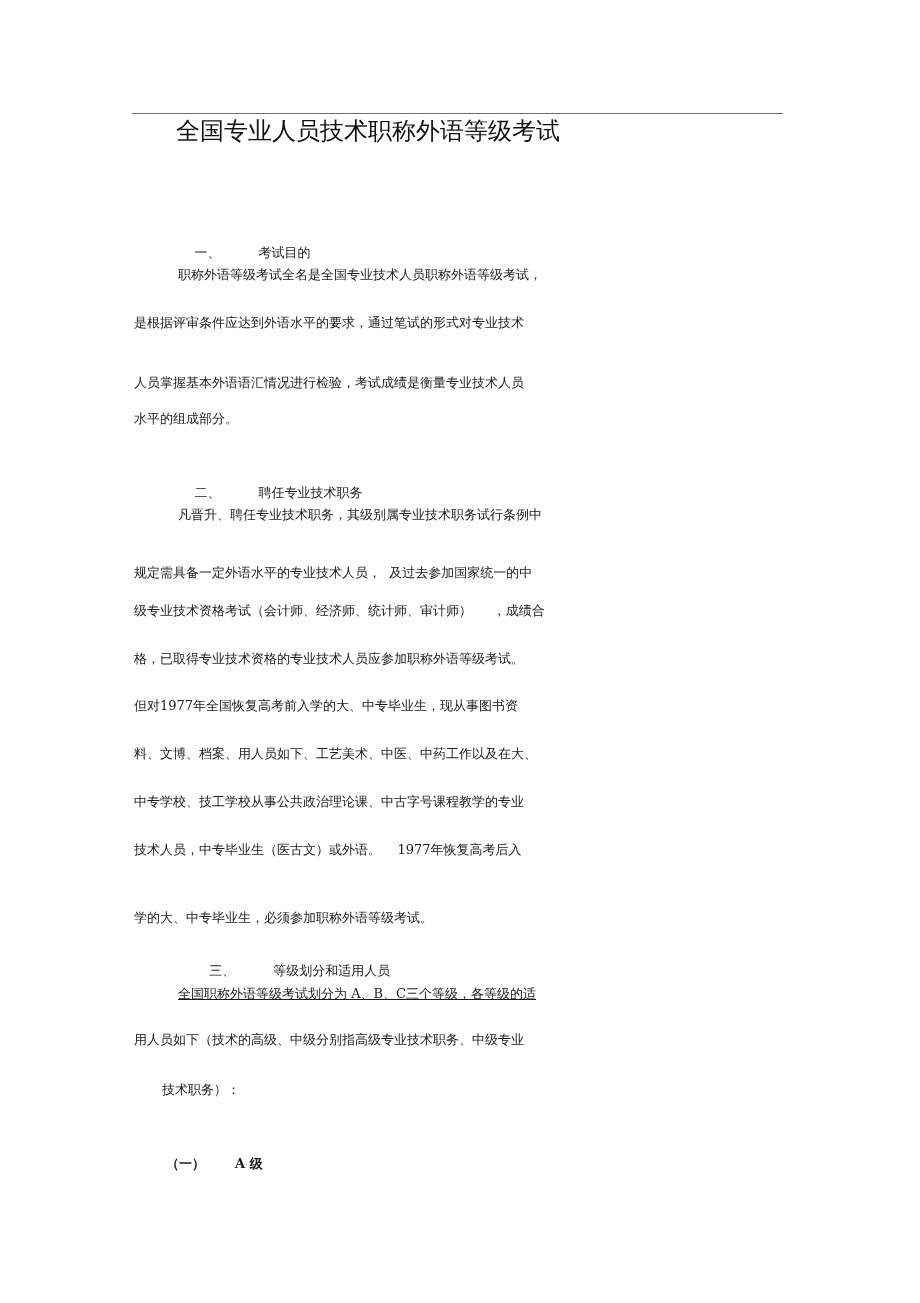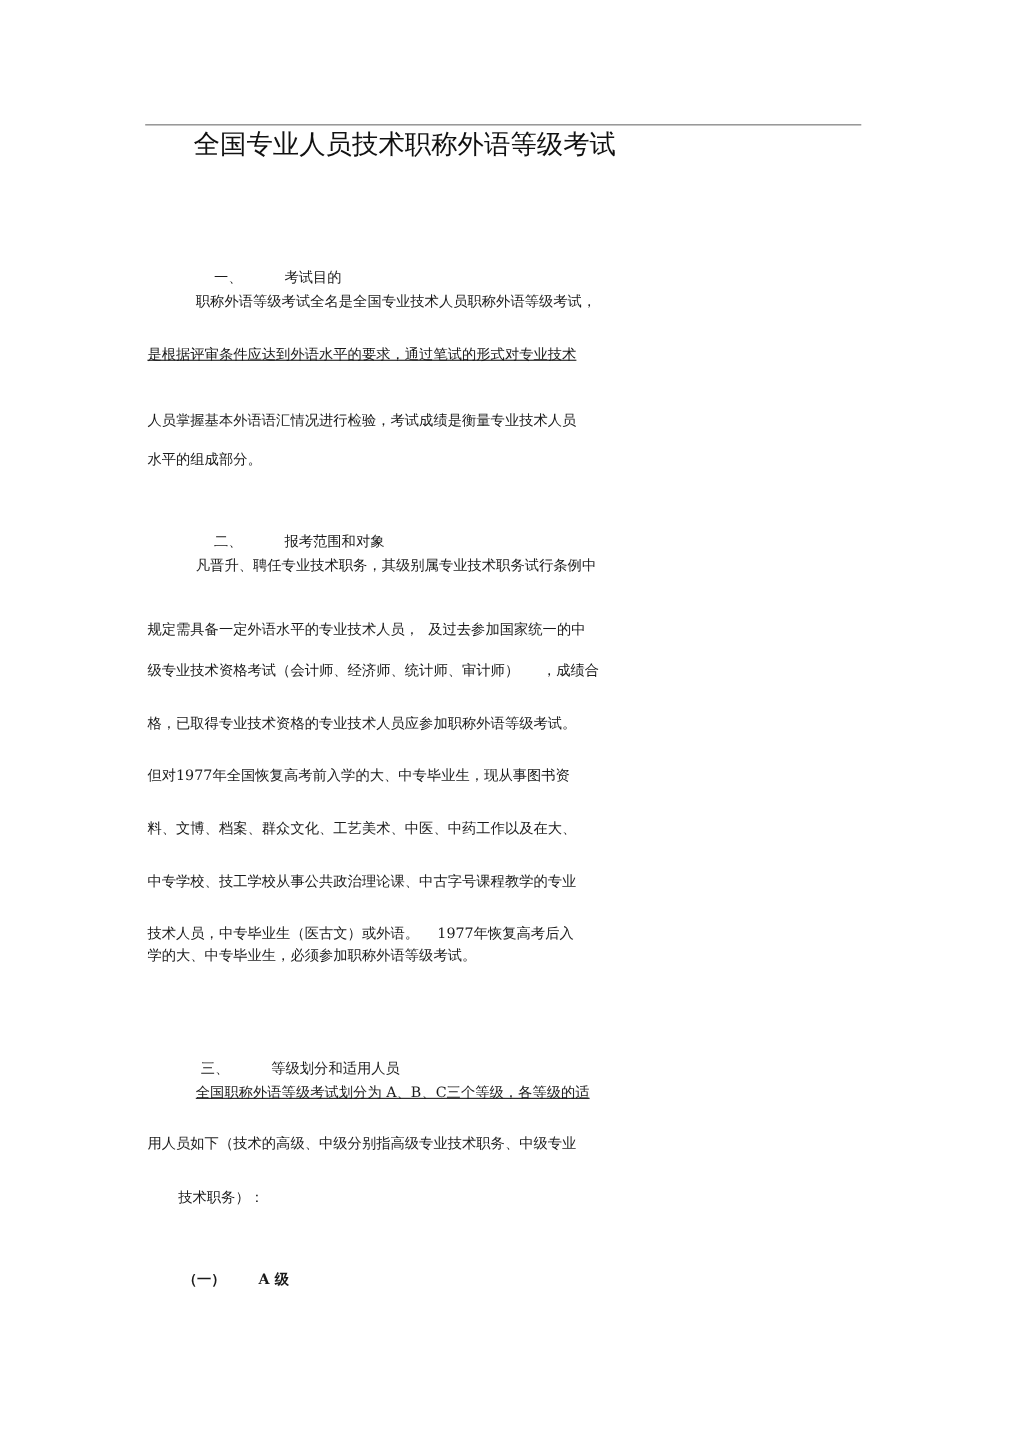--- a/index.html
+++ b/index.html
@@ -15,38 +15,38 @@
 <body>
 
 <div>
   <div class="rule"></div>
   <div class="title">全国专业人员技术职称外语等级考试</div>
 
   <div class="line" style="left:178px; top:214px;">
     <span>一、</span><span style="display:inline-block;width:38px"></span><span>考试目的</span>
   </div>
   <div class="line" style="left:178px; top:262px;">职称外语等级考试全名是全国专业技术人员职称外语等级考试，</div>
-  <div class="line" style="left:134px; top:310px;text-decoration:underline;">是根据评审条件应达到外语水平的要求，通过笔试的形式对专业技术</div>
+  <div class="line" style="left:134px; top:310px;">是根据评审条件应达到外语水平的要求，通过笔试的形式对专业技术</div>
   <div class="line" style="left:134px; top:358px;margin-top:12px;">人员掌握基本外语语汇情况进行检验，考试成绩是衡量专业技术人员</div>
   <div class="line" style="left:134px; top:406px;">水平的组成部分。</div>
 
   <div class="line" style="left:178px; top:454px;">
-    <span>二、</span><span style="display:inline-block;width:38px"></span><span>报考范围和对象</span>
+    <span>二、</span><span style="display:inline-block;width:38px"></span><span>聘任专业技术职务</span>
   </div>
   <div class="line" style="left:178px; top:502px;">凡晋升、聘任专业技术职务，其级别属专业技术职务试行条例中</div>
   <div class="line" style="left:134px; top:560px;">规定需具备一定外语水平的专业技术人员，  及过去参加国家统一的中</div>
   <div class="line" style="left:134px; top:598px;">级专业技术资格考试（会计师、经济师、统计师、审计师）     ，成绩合</div>
   <div class="line" style="left:134px; top:646px;">格，已取得专业技术资格的专业技术人员应参加职称外语等级考试。</div>
   <div class="line" style="left:134px; top:693px;">但对1977年全国恢复高考前入学的大、中专毕业生，现从事图书资</div>
-  <div class="line" style="left:134px; top:741px;">料、文博、档案、群众文化、工艺美术、中医、中药工作以及在大、</div>
+  <div class="line" style="left:134px; top:741px;">料、文博、档案、用人员如下、工艺美术、中医、中药工作以及在大、</div>
   <div class="line" style="left:134px; top:789px;">中专学校、技工学校从事公共政治理论课、中古字号课程教学的专业</div>
   <div class="line" style="left:134px; top:837px;">技术人员，中专毕业生（医古文）或外语。    1977年恢复高考后入</div>
-  <div class="line" style="left:134px; top:857px;text-align:right;">学的大、中专毕业生，必须参加职称外语等级考试。</div>
+  <div class="line" style="left:134px; top:905px;text-align:right;">学的大、中专毕业生，必须参加职称外语等级考试。</div>
 
-  <div class="line" style="left:166px; top:933px;">
+  <div class="line" style="left:178px; top:933px;font-family:Liberation Mono, monospace;">
     <span>三、</span><span style="display:inline-block;width:38px"></span><span>等级划分和适用人员</span>
   </div>
   <div class="line" style="left:178px; top:981px;text-decoration:underline;">全国职称外语等级考试划分为 A、B、C三个等级，各等级的适</div>
   <div class="line" style="left:134px; top:1028px;font-family:Liberation Mono, monospace;">用人员如下（技术的高级、中级分别指高级专业技术职务、中级专业</div>
   <div class="line" style="left:134px; top:1077px;margin-left:28px;">技术职务）：</div>
 
   <div class="line" style="left:148px; top:1125px;font-weight:bold;">
     <span>（一）</span><span style="display:inline-block;width:30px"></span><span>A 级</span>
   </div>
 </div>

